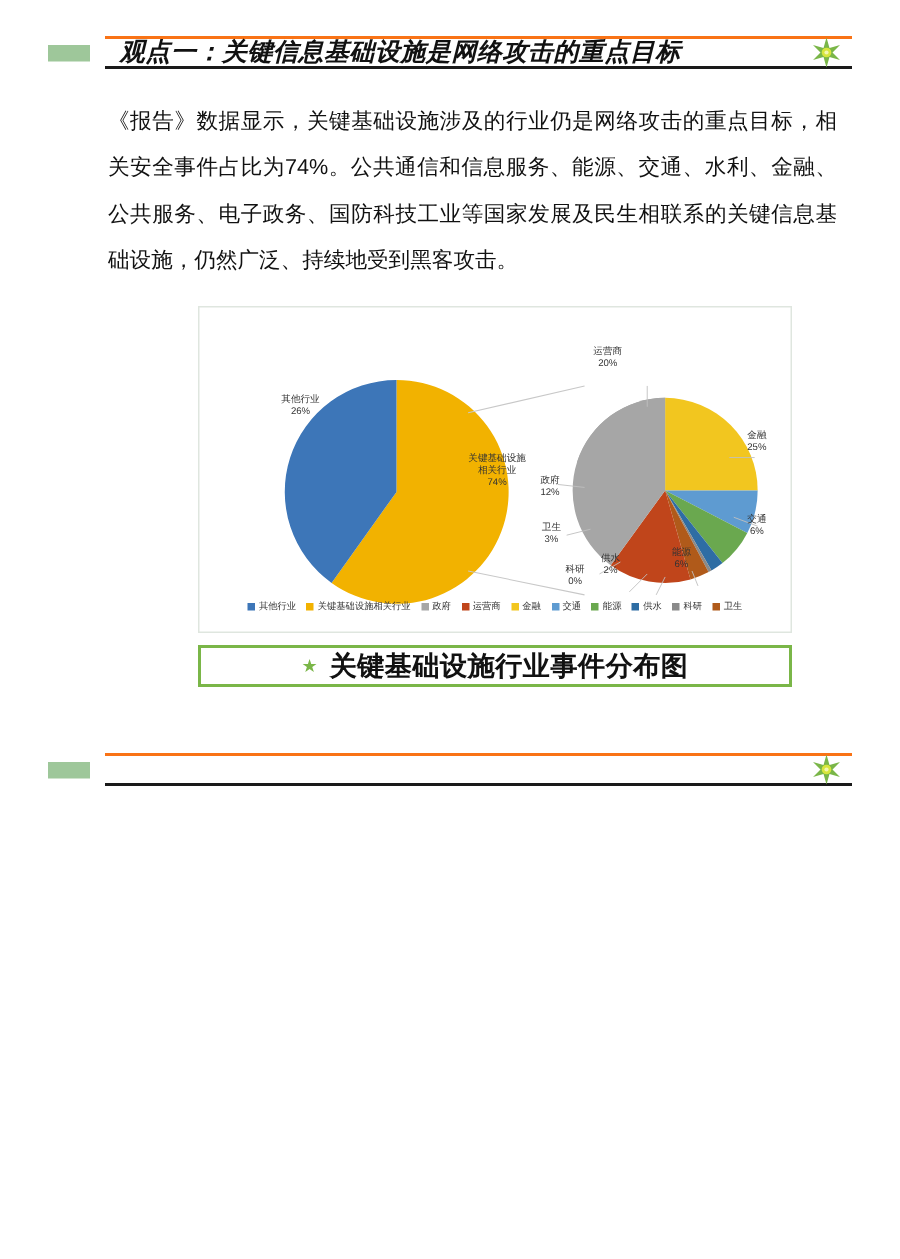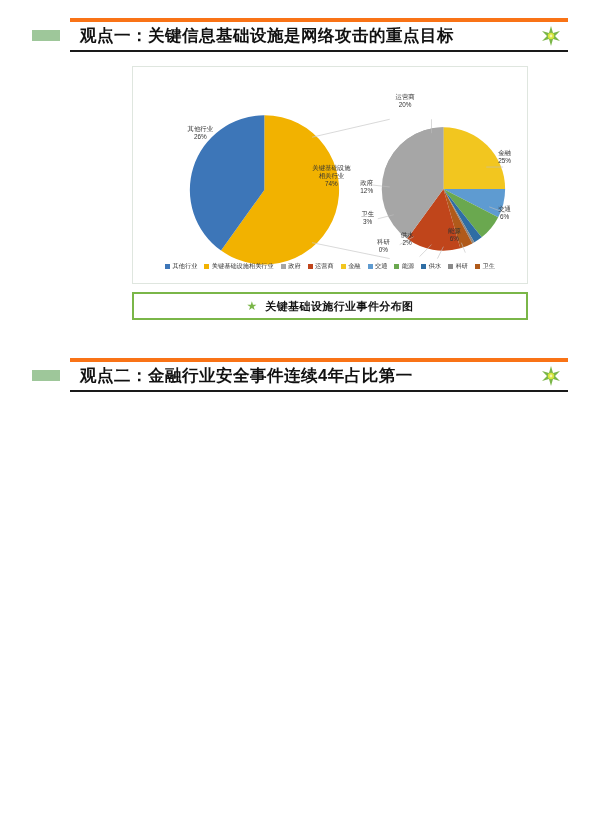--- a/index.html
+++ b/index.html
@@ -28,26 +28,27 @@
   .head-bar {
     width: 28px;
     height: 11px;
     background: #9ec79a;
     flex: 0 0 auto;
     margin-right: 10px;
   }
   .head-box {
     flex: 1 1 auto;
     position: relative;
-    border-top: 4px solid #f97316;
+    border-top: 2px solid #f97316;
     border-bottom: 2px solid #1a1a1a;
-    height: 34px;
+    height: 22px;
     display: flex;
     align-items: center;
     padding-left: 10px;
+    font-style: italic;
   }
   .head-title {
     font-size: 16.5px;
     font-weight: bold;
     color: #111;
     letter-spacing: .5px;
     white-space: nowrap;
   }
   .head-star {
     position: absolute;
@@ -113,21 +114,21 @@
     border: 2px solid #7ab648;
     height: 28px;
     display: flex;
     align-items: center;
     justify-content: center;
     gap: 8px;
     background: #fff;
   }
   .caption-star { color: #7ab648; font-size: 12px; line-height: 1; }
   .caption-text {
-    font-size: 11px;
+    font-size: 18px;
     font-weight: bold;
     color: #111;
     letter-spacing: .4px;
   }
 
   
   .pie-label {
     position: absolute;
     font-size: 6.4px;
     color: #333;
@@ -152,20 +153,21 @@
           <g>
             <polygon points="11,1 13,8 20,6 15,11 20,16 13,14 11,21 9,14 2,16 7,11 2,6 9,8" fill="#7ab648"></polygon>
             <circle cx="11" cy="11" r="3.2" fill="#d8e63c"></circle>
             <circle cx="11" cy="11" r="1.4" fill="#f4f7b0"></circle>
           </g>
         </svg>
       </span>
     </div>
   </div>
 
+  <p class="para">《报告》数据显示，关键基础设施涉及的行业仍是网络攻击的重点目标，相关安全事件占比为74%。公共通信和信息服务、能源、交通、水利、金融、公共服务、电子政务、国防科技工业等国家发展及民生相联系的关键信息基础设施，仍然广泛、持续地受到黑客攻击。</p>
 
   <div class="figure">
     <div class="chart-card">
 
       <svg class="chart-svg" width="100%" height="218" viewBox="0 0 396 218">
 
         <g>
 
           <path d="M 132 123 L 132 48 A 75 75 0 1 1 88.5 184 Z" fill="#f2b200"></path>
 
@@ -281,21 +283,20 @@
       <span class="caption-star">★</span>
       <span class="caption-text">关键基础设施行业事件分布图</span>
     </div>
   </div>
 
   <div style="height:38px"></div>
 
   <div class="section-head">
     <div class="head-bar"></div>
     <div class="head-box">
-      <span class="head-title">观点二：金融行业安全事件连续4年占比第一</span>
       <span class="head-star">
         <svg width="22" height="22" viewBox="0 0 22 22" aria-hidden="true">
           <g>
             <polygon points="11,1 13,8 20,6 15,11 20,16 13,14 11,21 9,14 2,16 7,11 2,6 9,8" fill="#7ab648"></polygon>
             <circle cx="11" cy="11" r="3.2" fill="#d8e63c"></circle>
             <circle cx="11" cy="11" r="1.4" fill="#f4f7b0"></circle>
           </g>
         </svg>
       </span>
     </div>

